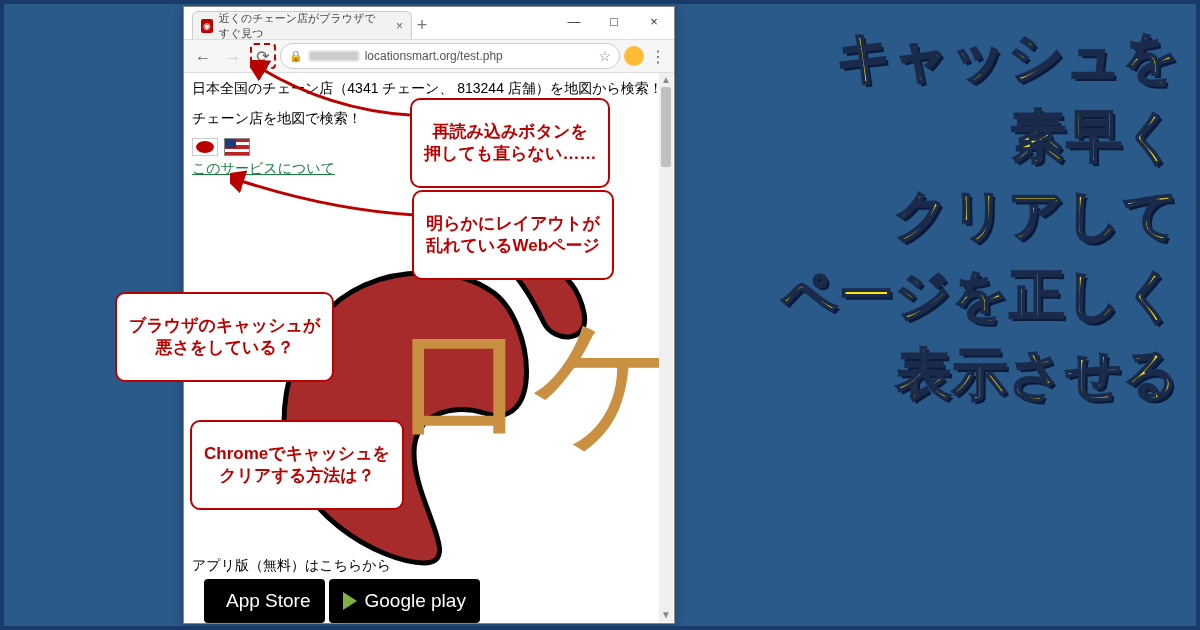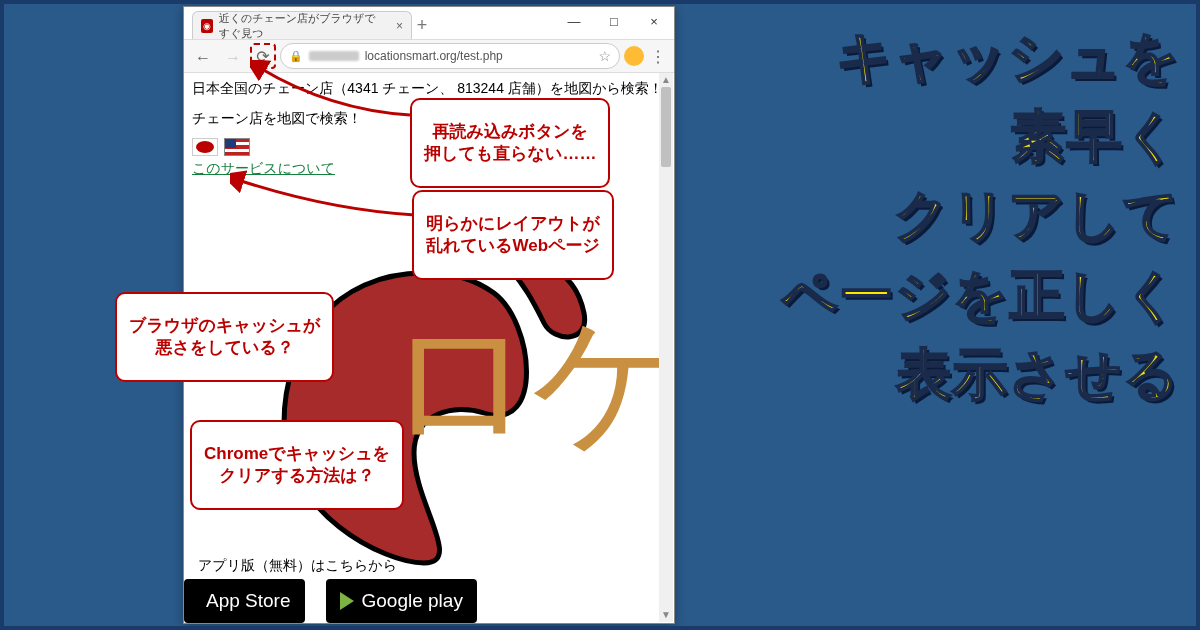--- a/index.html
+++ b/index.html
@@ -149,29 +149,30 @@
     top: 210px;
     font-size: 150px;
     color: #c89040;
     font-weight: 400;
     letter-spacing: -6px;
     white-space: nowrap;
   }
   .app-line {
     position: absolute;
     bottom: 48px;
-    left: 14px;
+    left: 8px;
     font-size: 14px;
   }
   .store-badges {
     position: absolute;
     bottom: 0;
     left: 0;
     display: flex;
-    gap: 21px;
+    gap: 4px;
+    padding-left: 20px;
   }
   .store-badge {
     background: #000;
     color: #fff;
     height: 44px;
     padding: 0 14px;
     display: flex;
     align-items: center;
     gap: 8px;
     font-size: 19px;

